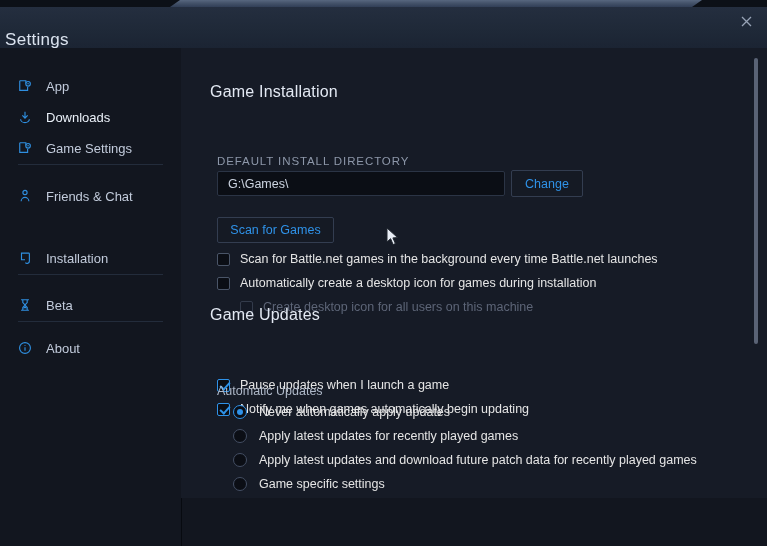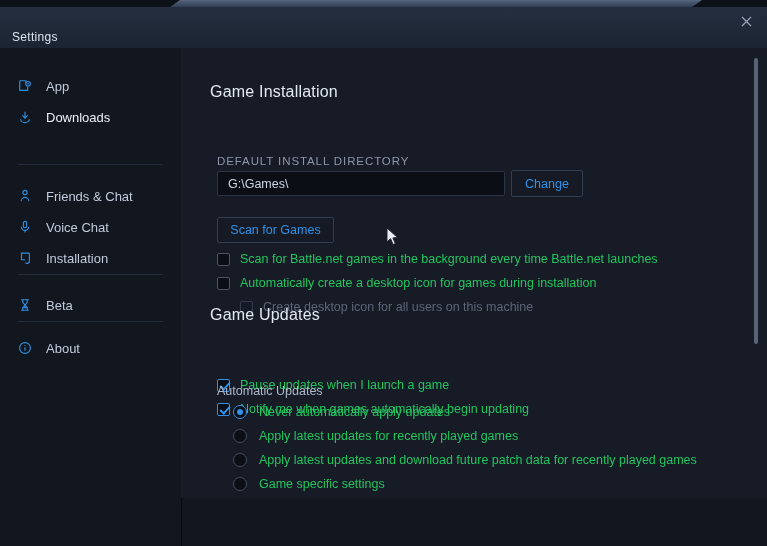--- a/index.html
+++ b/index.html
@@ -36,22 +36,22 @@
   }
   .titlebar {
     position: absolute;
     left: 0; top: 7px;
     width: 767px; height: 41px;
     background: linear-gradient(to bottom, #242e3f 0%, #1f2938 55%, #1b2433 100%);
     border-bottom: 1px solid #0a0e15;
   }
   .title-text {
     position: absolute;
-    left: 12px; top: 23px;
-    font-size: 12px;
+    left: 5px; top: 23px;
+    font-size: 17px;
     color: #dbe3ef;
     letter-spacing: .3px;
   }
   .close-btn {
     position: absolute;
     right: 8px; top: 2px;
     width: 26px; height: 24px;
     display: flex; align-items: center; justify-content: center;
     color: #97a3b6;
     font-size: 15px;
@@ -144,21 +144,21 @@
 
   .opt-row {
     position: absolute;
     display: flex;
     align-items: center;
     cursor: pointer;
   }
   .opt-row.disabled { cursor: default; }
   .opt-row .lbl {
     font-size: 12.5px;
-    color: #22c55e;
+    color: #e5e5e5;
     white-space: nowrap;
   }
   .opt-row.disabled .lbl { color: #5d6577; }
 
   .cbx {
     width: 13px; height: 13px;
     box-sizing: border-box;
     border: 1px solid #4a5568;
     background: #0b0e15;
     border-radius: 2px;
@@ -305,42 +305,43 @@
     <div class="nav-item active" style="top:58px">
       <span class="ico">
         <svg width="14" height="14" viewBox="0 0 16 16">
           <path d="M8 2 v7 M5 6.2 L8 9.4 L11 6.2" stroke="currentColor" stroke-width="1.3" fill="none"></path>
           <path d="M3 10.5 a5 4 0 0 0 10 0" stroke="currentColor" stroke-width="1.3" fill="none"></path>
         </svg>
       </span>
       <span>Downloads</span>
     </div>
 
+    <div class="nav-item" style="top:89px">
+      <span class="ico">
+        <svg width="14" height="14" viewBox="0 0 16 16">
+          <path d="M2 2 h7 v3 M2 2 v11 h9 v-4" stroke="currentColor" stroke-width="1.3" fill="none"></path>
+          <circle cx="11.5" cy="5.5" r="2.6" stroke="currentColor" stroke-width="1.3" fill="none"></circle>
+          <circle cx="11.5" cy="5.5" r="0.9" fill="currentColor"></circle>
+        </svg>
+      </span>
+      <span>Game Settings</span>
+    </div>
 
     <div class="nav-div" style="top:116px"></div>
 
     <div class="nav-item" style="top:137px">
       <span class="ico">
         <svg width="14" height="14" viewBox="0 0 16 16">
           <circle cx="8" cy="4" r="2.4" stroke="currentColor" stroke-width="1.3" fill="none"></circle>
           <path d="M3.6 14 a4.4 4.4 0 0 1 8.8 0" stroke="currentColor" stroke-width="1.3" fill="none"></path>
         </svg>
       </span>
       <span>Friends &amp; Chat</span>
     </div>
 
-    <div class="nav-item" style="top:168px">
-      <span class="ico">
-        <svg width="14" height="14" viewBox="0 0 16 16">
-          <rect x="6.1" y="1.6" width="3.8" height="7.2" rx="1.9" stroke="currentColor" stroke-width="1.3" fill="none"></rect>
-          <path d="M3.8 7.6 a4.2 4.2 0 0 0 8.4 0 M8 11.8 v2.4" stroke="currentColor" stroke-width="1.3" fill="none"></path>
-        </svg>
-      </span>
-      <span>Voice Chat</span>
-    </div>
 
     <div class="nav-item" style="top:199px">
       <span class="ico">
         <svg width="14" height="14" viewBox="0 0 16 16">
           <path d="M13 2.5 h-9 v7.5 h4" stroke="currentColor" stroke-width="1.3" fill="none"></path>
           <path d="M13 2.5 v9 a2.6 2.6 0 0 1 -4.6 1.7" stroke="currentColor" stroke-width="1.3" fill="none"></path>
         </svg>
       </span>
       <span>Installation</span>
     </div>

